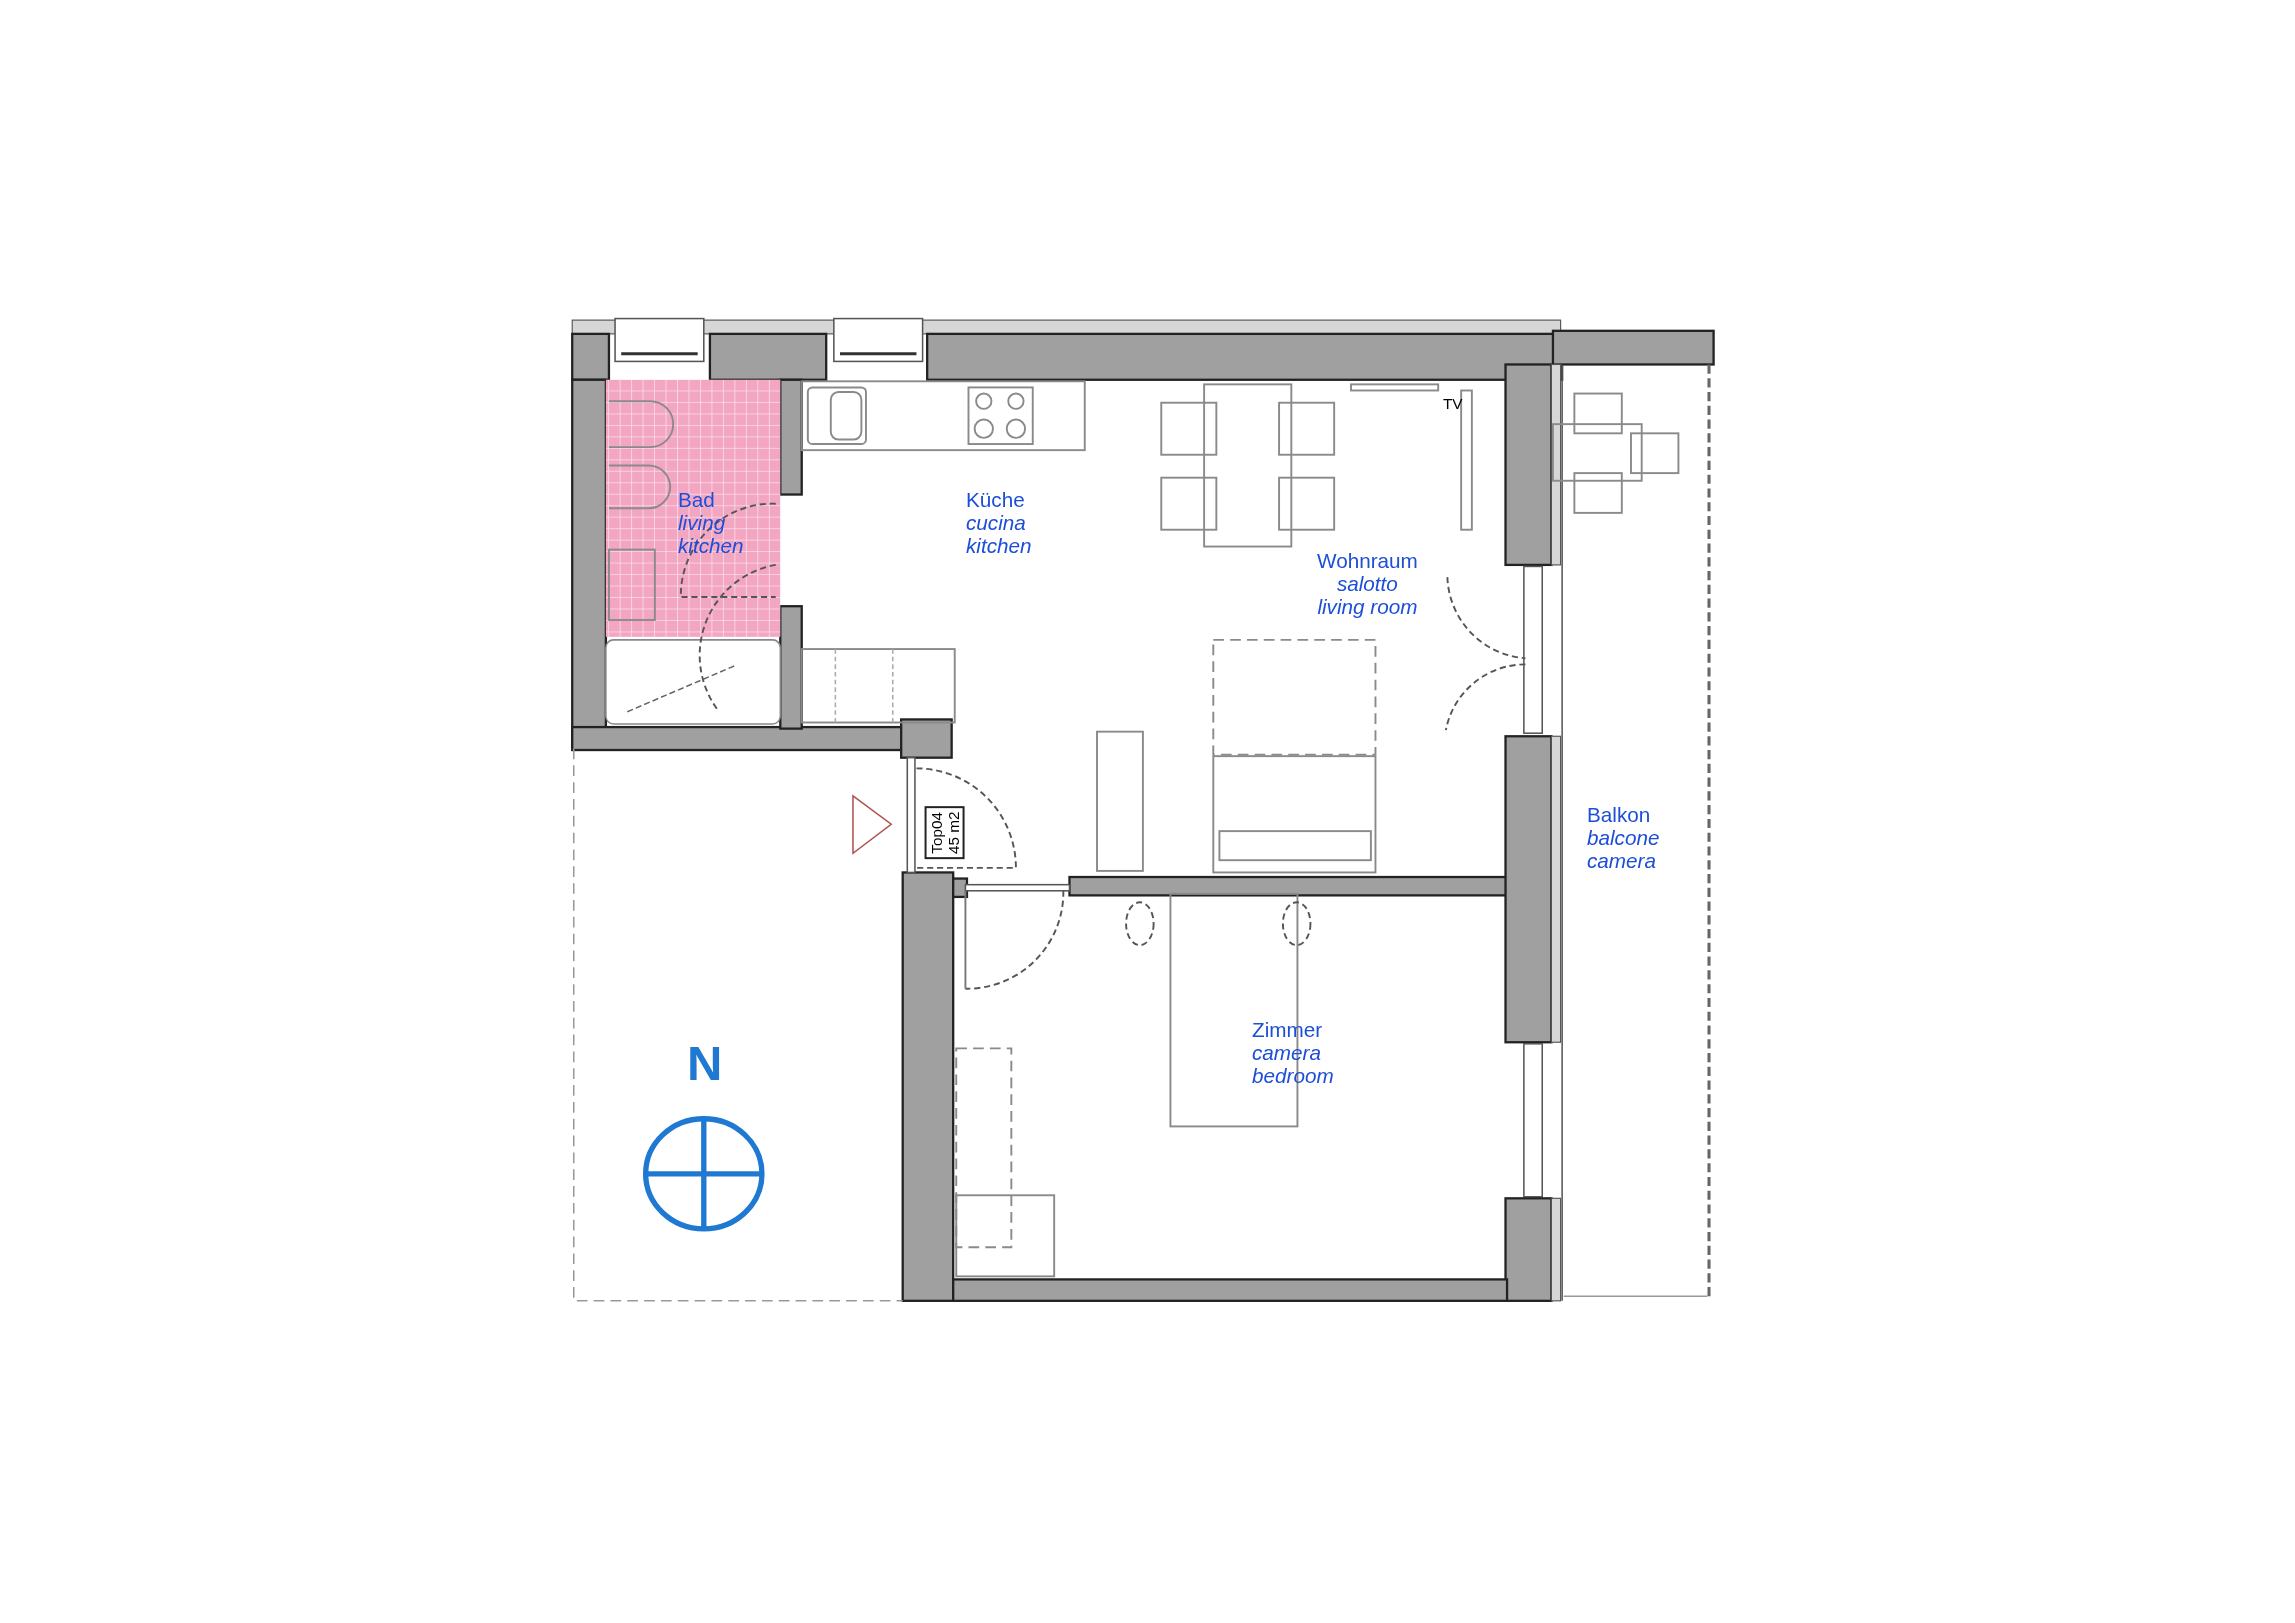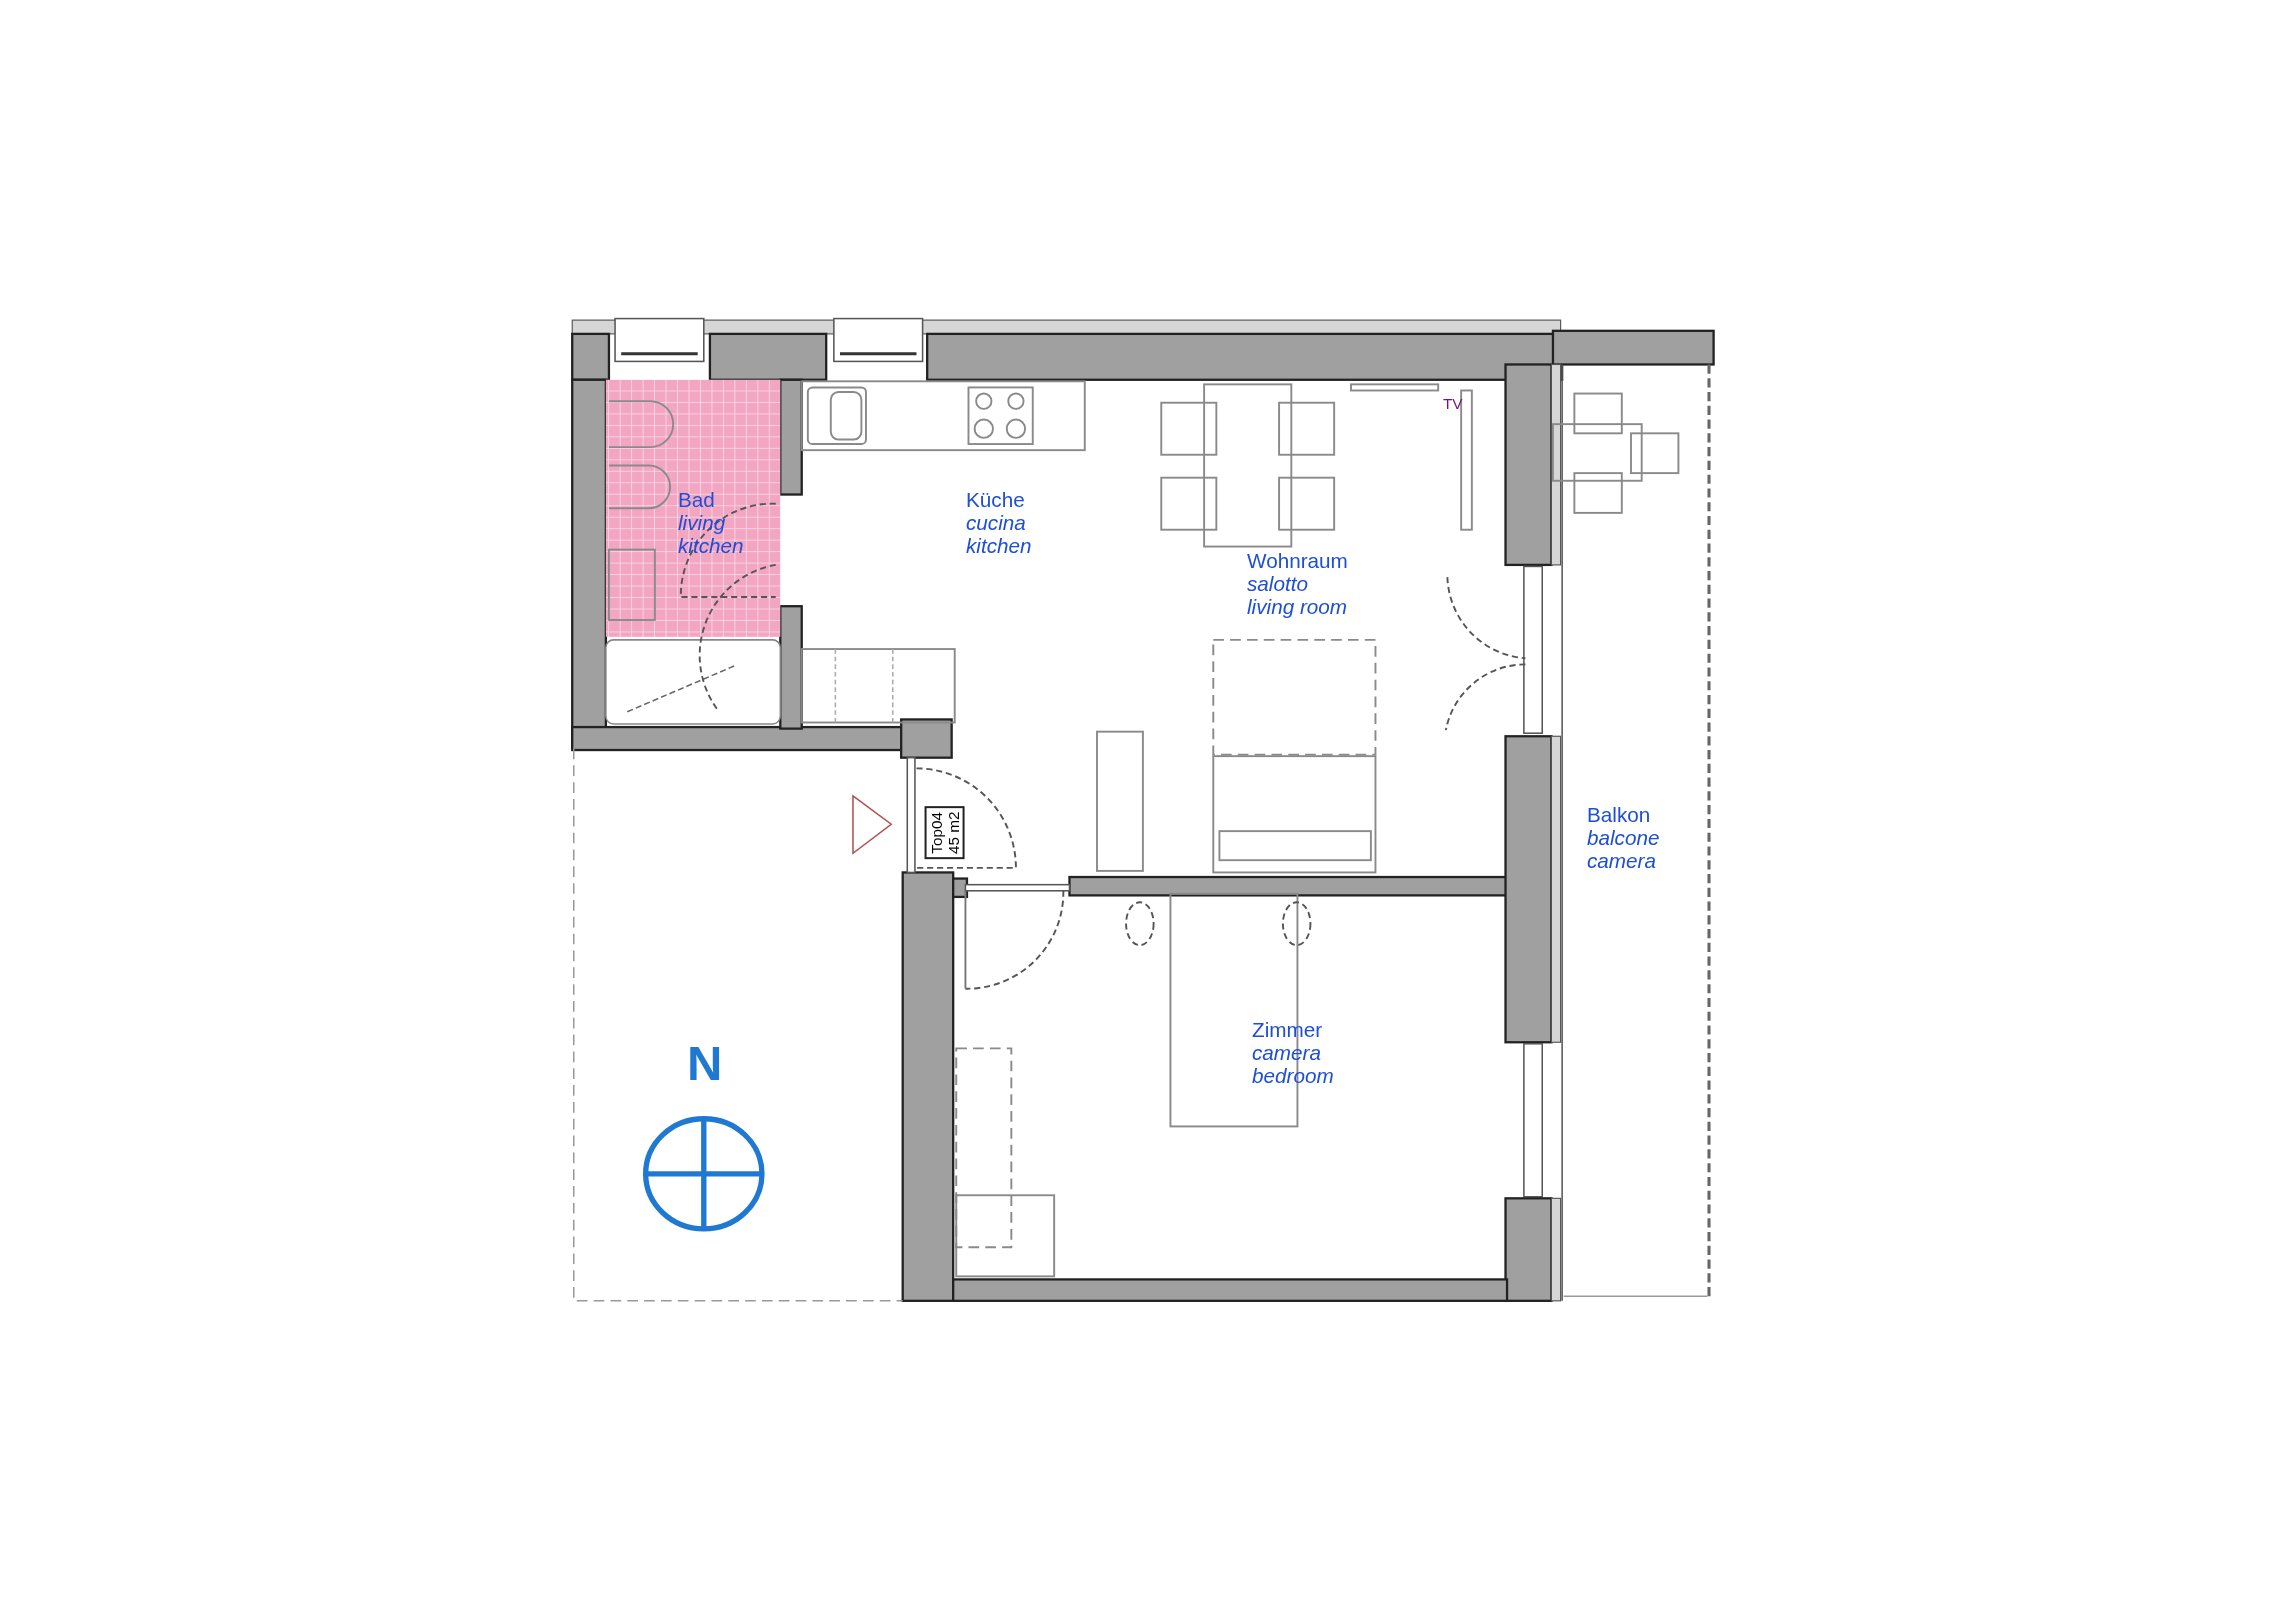--- a/index.html
+++ b/index.html
@@ -8,21 +8,21 @@
   .wall { fill:#a0a0a0; stroke:#222; stroke-width:3; }
   .ins { fill:#d6d6d6; stroke:#555; stroke-width:1.5; }
   .furn { fill:none; stroke:#8a8a8a; stroke-width:2.5; }
   .furn-d { fill:none; stroke:#8a8a8a; stroke-width:2.5; stroke-dasharray:14 8; }
   .door-arc { fill:none; stroke:#555; stroke-width:2.5; stroke-dasharray:8 5; }
   .door-leaf { fill:none; stroke:#777; stroke-width:2.5; }
   .glass { fill:#fff; stroke:#555; stroke-width:2; }
   .label { position:absolute; font-size:20.7px; line-height:23px; color:#1d4ed8; white-space:nowrap; }
   .label .it { font-style:italic; display:block; }
   .label .rm { display:block; }
-  .tv { position:absolute; font-size:15.3px; color:#701a75; }
+  .tv { position:absolute; font-size:15.3px; color:#000000; }
   .topbox { position:absolute; border:2.3px solid #222; font-size:15.3px; line-height:17px; transform:rotate(-90deg); transform-origin:center; padding:0.8px 3.1px; background:#fff; white-space:nowrap; text-align:center; }
   .north-n { position:absolute; font-size:49px; font-weight:bold; color:#1f78d1; }
 </style>
 </head>
 <body>
 
 <svg class="plan" width="2295" height="1624" viewBox="0 0 3000 2122">
 
   <rect class="ins" x="748" y="418" width="1292" height="18"></rect>
 
@@ -135,21 +135,21 @@
 <div class="label" style="left:678px;top:488px;">
   <span class="rm">Bad</span>
   <span class="it">living</span>
   <span class="it">kitchen</span>
 </div>
 <div class="label" style="left:966px;top:488px;">
   <span class="rm">Küche</span>
   <span class="it">cucina</span>
   <span class="it">kitchen</span>
 </div>
-<div class="label" style="left:1247px;top:549px;">
+<div class="label" style="left:1317px;top:549px;text-align:center;">
   <span class="rm">Wohnraum</span>
   <span class="it">salotto</span>
   <span class="it">living room</span>
 </div>
 <div class="label" style="left:1252px;top:998px;margin-top:20px;">
   <span class="rm">Zimmer</span>
   <span class="it">camera</span>
   <span class="it">bedroom</span>
 </div>
 <div class="label" style="left:1587px;top:803px;">

